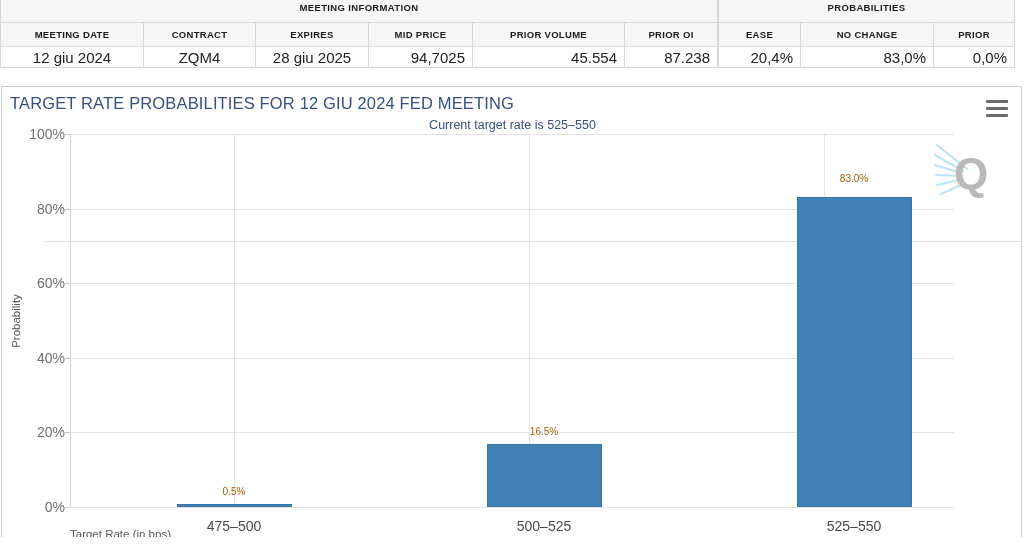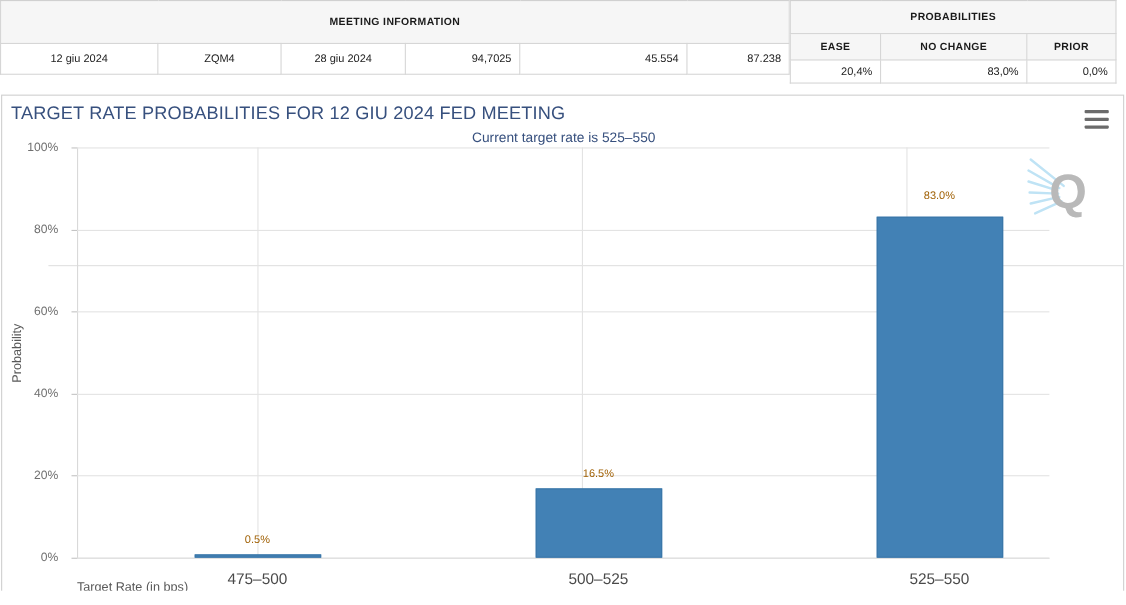--- a/index.html
+++ b/index.html
@@ -15,20 +15,21 @@
     position: relative;
   }
 
   
   .top-strip {
     display: flex;
     width: 948px;
     height: 68px;
     background: #e9e9e9;
     box-sizing: border-box;
+    align-items: flex-end;
   }
   .info-table {
     background: #ffffff;
     border-collapse: collapse;
     table-layout: fixed;
     font-size: 10px;
   }
   .tbl-meeting { width: 717px; }
   .tbl-gap { width: 11px; background: #e9e9e9; height: 68px; }
   .tbl-prob { width: 296px; }
@@ -54,21 +55,21 @@
     font-size: 9.5px;
     letter-spacing: .3px;
     color: #1a1a1a;
     vertical-align: middle;
     white-space: nowrap;
   }
   .info-table .cell {
     height: 20px;
     background: #ffffff;
     border: 1px solid #d6d6d6;
-    font-size: 10px;
+    font-size: 15px;
     color: #222222;
     vertical-align: middle;
     padding: 0 7px;
     white-space: nowrap;
   }
   .cell.c { text-align: center; padding: 0; }
   .cell.r { text-align: right; }
 
   
   .chart-card {
@@ -143,23 +144,23 @@
     position: absolute;
     left: 0;
     bottom: 0;
     width: 884px;
     height: 1px;
     background: #cfcfcf;
   }
   .tick-y {
     position: absolute;
     right: 100%;
-    margin-right: 17px;
+    margin-right: 5px;
     transform: translateY(-50%);
-    font-size: 11px;
+    font-size: 14px;
     color: #6f6f6f;
     white-space: nowrap;
   }
   .tick-mark {
     position: absolute;
     left: -5px;
     width: 5px;
     height: 1px;
     background: #c4c4c4;
   }
@@ -254,23 +255,31 @@
         <col style="width:113px">
       <col style="width:104px">
         <col style="width:152px">
         <col style="width:93px">
     </colgroup>
     <tbody>
         <tr>
       <td class="grp-head" colspan="6">MEETING INFORMATION</td>
     </tr>
     <tr>
+      <td class="col-head">MEETING DATE</td>
+      <td class="col-head">CONTRACT</td>
+      <td class="col-head">EXPIRES</td>
+      <td class="col-head">MID PRICE</td>
+      <td class="col-head">PRIOR VOLUME</td>
+      <td class="col-head">PRIOR OI</td>
+    </tr>
+    <tr>
       <td class="cell c">12 giu 2024</td>
       <td class="cell c">ZQM4</td>
-      <td class="cell c">28 giu 2024</td>
+      <td class="cell c">28 giu 2025</td>
       <td class="cell r">94,7025</td>
       <td class="cell r">45.554</td>
       <td class="cell r">87.238</td>
     </tr>
   </tbody>
     </table>
 
   <div class="tbl-gap"></div>
 
   <table class="info-table tbl-prob">

